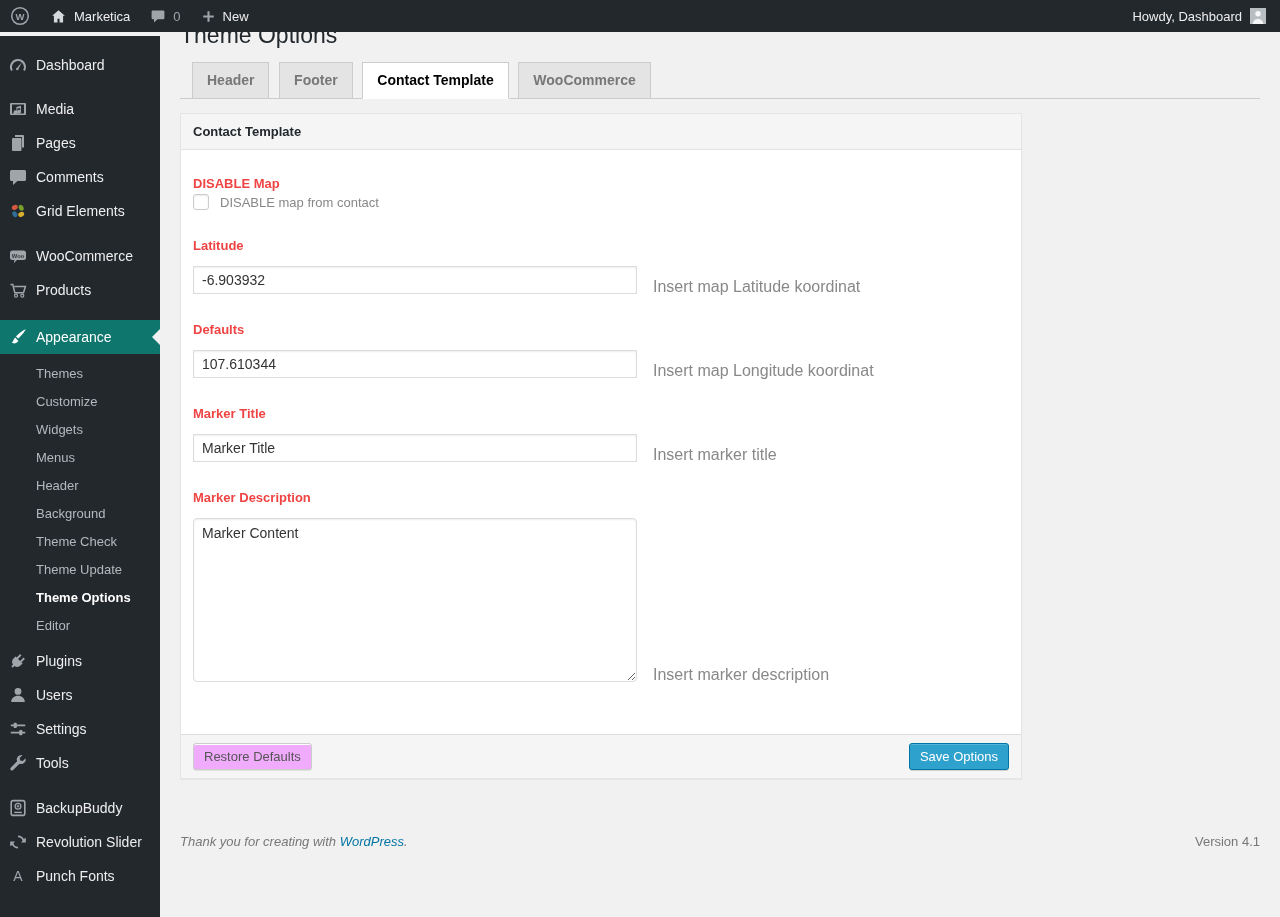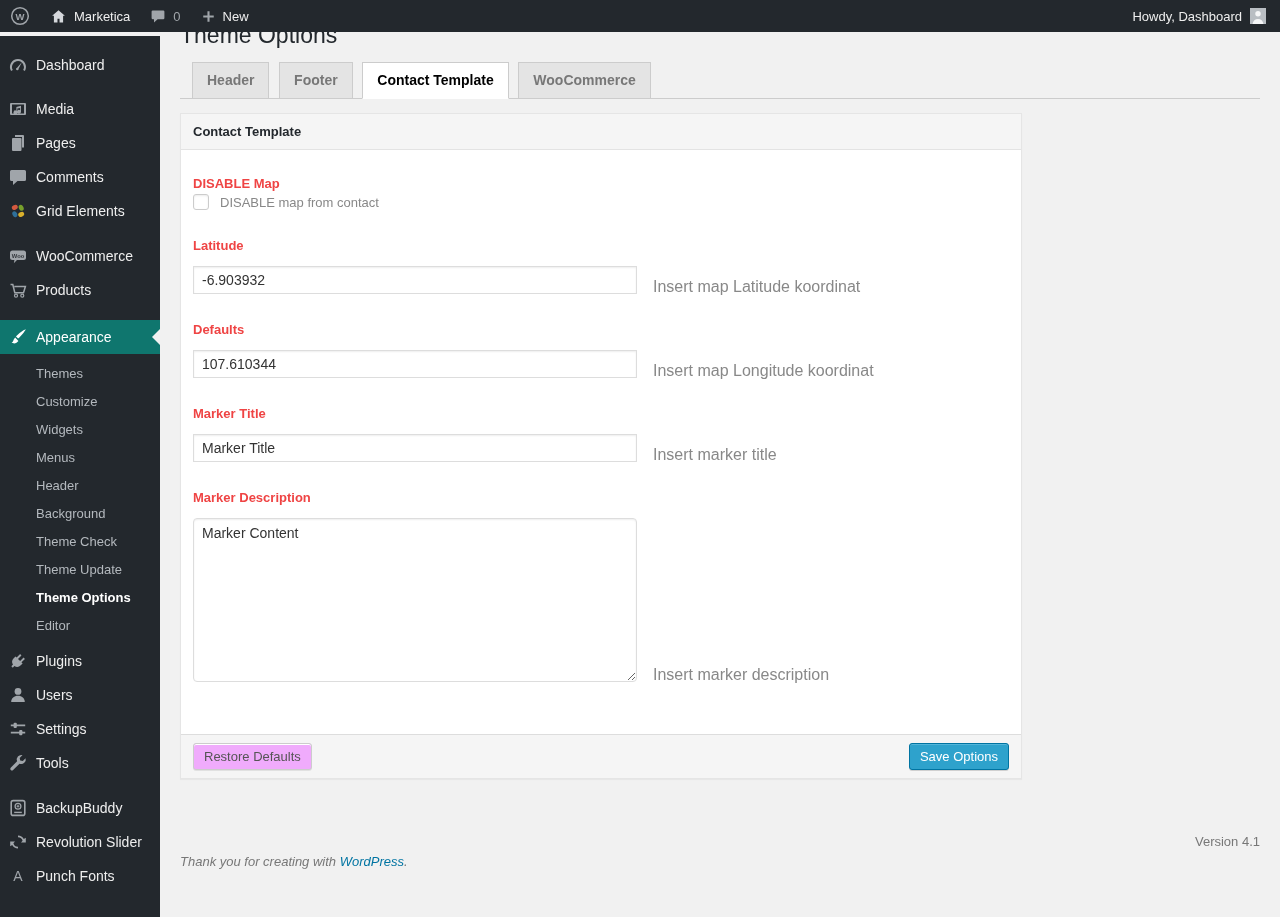--- a/index.html
+++ b/index.html
@@ -97,21 +97,21 @@
   .button-secondary {
     background:#f0abfc; border:1px solid #ccc; color:#555;
     box-shadow:inset 0 1px 0 #fff, 0 1px 0 rgba(0,0,0,.08);
   }
   .button-primary {
     background:#2ea2cc; border:1px solid #0074a2; color:#fff;
     box-shadow:inset 0 1px 0 rgba(120,200,230,.5), 0 1px 0 rgba(0,0,0,.15);
   }
 
   .page-footer { display:flex; justify-content:space-between; margin-top:55px; font-size:13px; color:#777; }
-  .thanks { font-style:italic;margin-top:20px; }
+  .thanks { font-style:italic; }
   .thanks .wp-link { color:#0074a2; cursor:pointer; }
   .version { color:#777; }
 
   svg { display:block; }
 </style>
 </head>
 <body>
 
 <div id="adminbar">
   <div class="ab-left">

